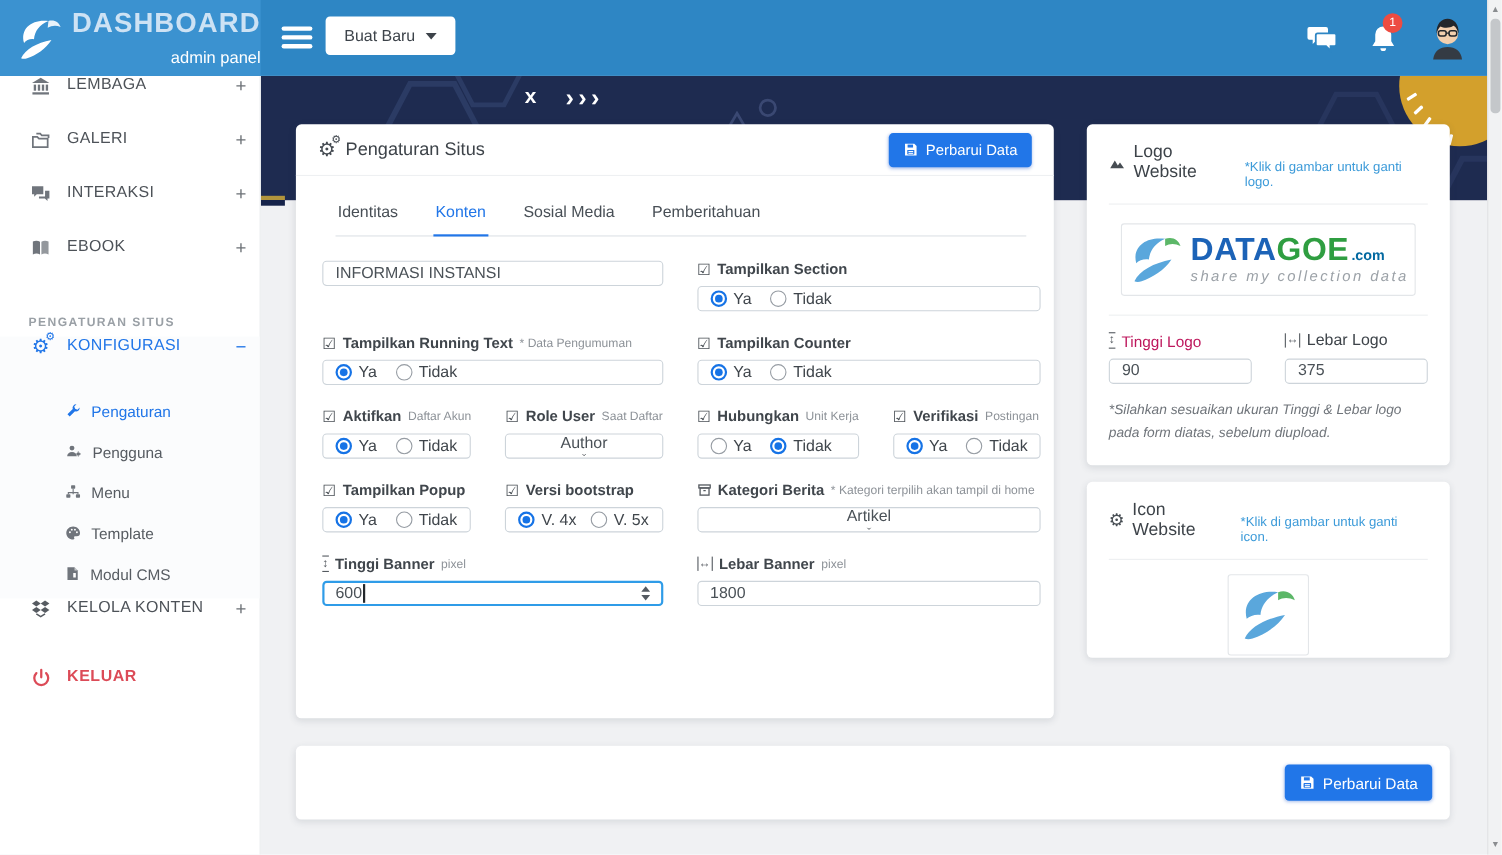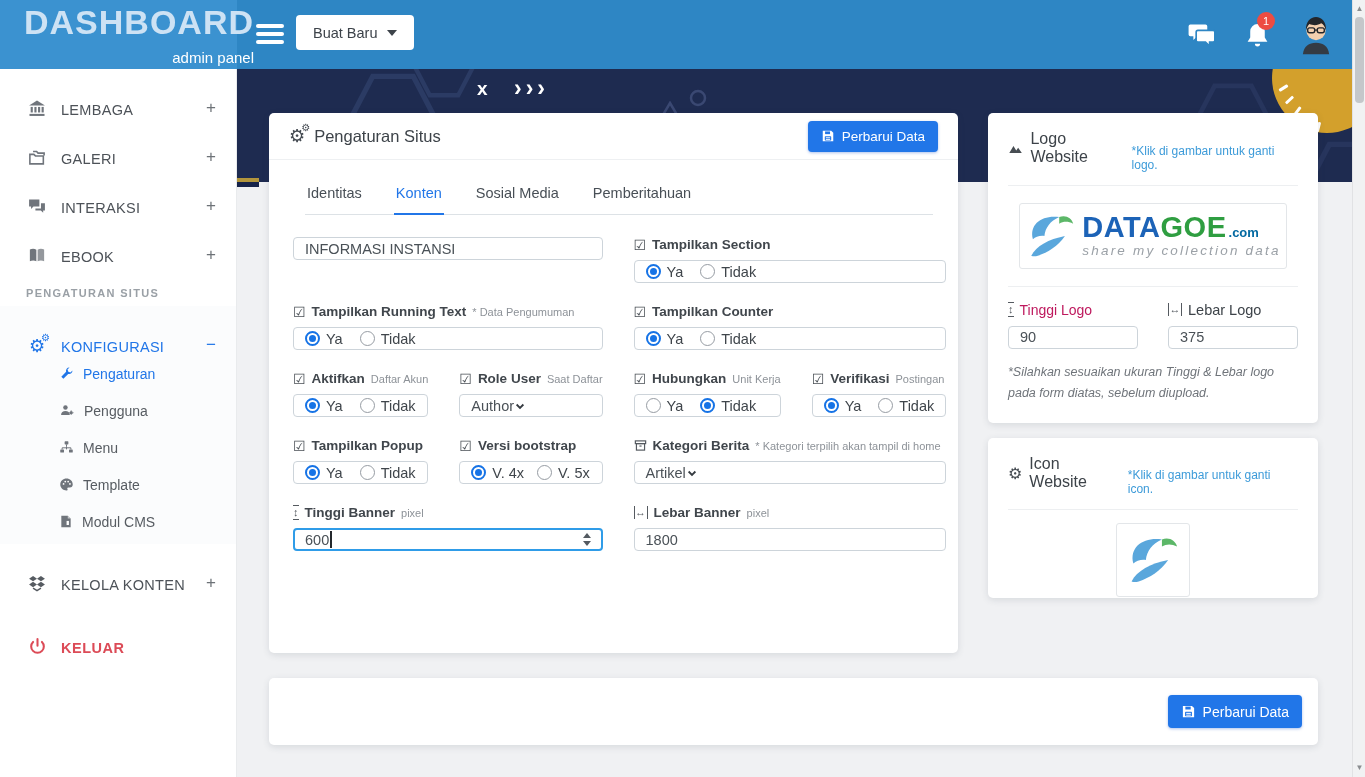--- a/index.html
+++ b/index.html
@@ -5,21 +5,21 @@
   * { box-sizing: border-box; margin: 0; padding: 0; }
   html,body { width:1365px; height:777px; overflow:hidden;
     font-family:"Liberation Sans", sans-serif; }
   #app { position:relative; width:1365px; height:777px; background:#f0f1f3; }
 
   
   #topbar { position:absolute; left:0; top:0; width:1352px; height:69px; background:#2e86c4; z-index:5; }
   #brand { position:absolute; left:0; top:0; width:237px; height:69px; background:#3b92d0;
     display:flex; align-items:center; gap:9px; padding-left:15px; }
   .brand-text { display:flex; flex-direction:column; align-items:flex-end; }
-  .brand-title { font-size:34px; font-weight:700; color:#cde2f4; letter-spacing:1px; line-height:1; }
+  .brand-title { font-size:25px; font-weight:700; color:#cde2f4; letter-spacing:1px; line-height:1; }
   .brand-sub { font-size:15px; color:#fff; line-height:1; margin-top:11px; }
   #hamburger { position:absolute; left:256px; top:24px; width:28px; cursor:pointer; }
   #hamburger i { display:block; width:28px; height:4px; background:#fff; border-radius:2px; margin-bottom:4px; }
   .btn-white { position:absolute; top:15px; height:35px; background:#fff; border:none; border-radius:4px;
     display:inline-flex; align-items:center; gap:9px; padding:0 17px; font-size:14.5px; color:#3d434a; cursor:pointer;
     font-family:inherit; }
   #btn-create { left:296px; }
   #btn-visit  { left:404px; }
   .caret-dn { width:0; height:0; border-left:5px solid transparent; border-right:5px solid transparent; border-top:6px solid #3d434a; }
   .top-ic { position:absolute; cursor:pointer; }
@@ -30,21 +30,21 @@
   #avatar { left:1295px; top:13px; width:42px; height:42px; }
 
   
   #scrollbar { position:absolute; right:0; top:0; width:13px; height:777px; background:#f1f2f3; border-left:1px solid #e1e2e4; z-index:9; }
   #sb-thumb { position:absolute; left:2px; width:9px; top:17px; height:86px; background:#c4c7ca; border-radius:4px; }
   .sb-arrow { position:absolute; left:0; width:13px; text-align:center; font-size:8px; color:#8a8d90; }
   .sb-up { top:4px; } .sb-dn { bottom:5px; }
 
   
   #sidebar { position:absolute; left:0; top:69px; width:237px; height:708px; background:#fff; border-right:1px solid #e9ebed; z-index:4; }
-  .side-item { height:49px; display:flex; align-items:flex-end; padding:0 20px 0 26px; cursor:pointer; }
+  .side-item { height:49px; display:flex; align-items:flex-start; padding:0 12px 0 26px; cursor:pointer; }
   .side-icon { width:22px; display:flex; justify-content:center; }
   .side-label { flex:1; margin-left:13px; font-size:14.5px; color:#4d5258; letter-spacing:.3px; }
   .side-toggle { font-size:17px; color:#6d7277; }
   .section-label { padding:22px 26px 7px; font-size:11px; font-weight:700; letter-spacing:1.3px; color:#9aa0a6; }
   #konfig-block { background:#fbfcfd; padding-bottom:4px; }
   #konfig-block .side-label, #konfig-block .side-toggle { color:#2176e8; }
   .gear-glyph { font-size:18px; color:#2176e8; line-height:1; position:relative; font-style:normal; }
   .gear-glyph::after { content:"⚙"; position:absolute; font-size:10px; top:-4px; right:-5px; }
   .sub-item { height:37px; display:flex; align-items:center; padding-left:59px; gap:9px; font-size:14px; color:#575c62; cursor:pointer; }
   .sub-item.active { color:#2176e8; }
@@ -92,21 +92,21 @@
   .dim-v { border-top:1.5px solid #555a60; border-bottom:1.5px solid #555a60; }
   .dim-h { border-left:1.5px solid #555a60; border-right:1.5px solid #555a60; padding:0 .5px; }
   .ctrl { height:23px; width:100%; border:1px solid #cdd4da; border-radius:4px; background:#fff;
     display:flex; align-items:center; padding:0 11px; font-size:14.5px; color:#4a5157; }
   input.ctrl { outline:none; font-family:inherit; }
   .radio-box { gap:17px; }
   .opt { display:flex; align-items:center; gap:6px; font-size:14.5px; color:#3f454b; cursor:pointer; white-space:nowrap; }
   .rb { width:15px; height:15px; border:1.5px solid #969ca3; border-radius:50%; position:relative; background:#fff; flex:none; }
   .rb.on { border:2px solid #1673e6; }
   .rb.on::after { content:""; position:absolute; inset:2px; background:#1673e6; border-radius:50%; }
-  .select { justify-content:flex-start; cursor:pointer; }
+  .select { justify-content:flex-start; cursor:pointer;flex-direction:column; }
   .focused { border:2px solid #2f9ce8; padding:0 10px; }
   .caret-line { width:1.5px; height:17px; background:#24282c; margin-left:1px; }
   .spin { margin-left:auto; display:flex; flex-direction:column; gap:3px; }
   .spin i { width:0; height:0; border-left:4px solid transparent; border-right:4px solid transparent; }
   .spin .up { border-bottom:5px solid #545a61; }
   .spin .dn { border-top:5px solid #545a61; }
 
   
   .panel-head { display:flex; align-items:baseline; gap:7px; padding:17px 20px 13px; }
   .panel-title { font-size:16px; color:#3d4349; display:flex; align-items:center; gap:7px; }

